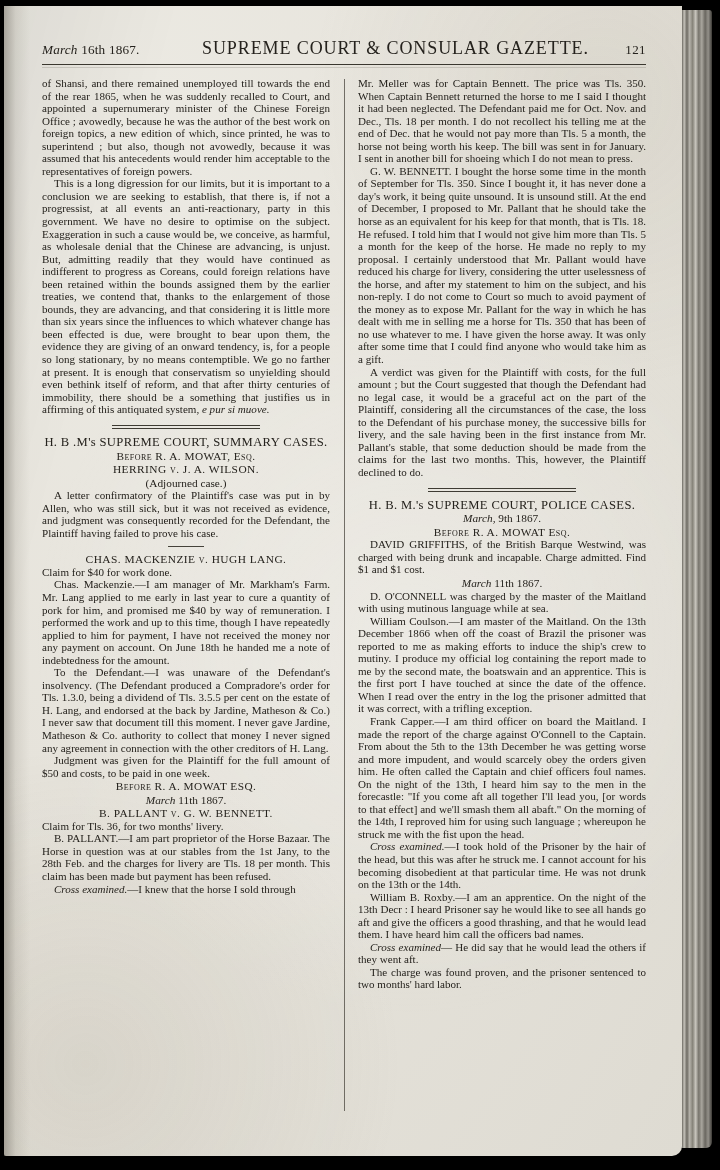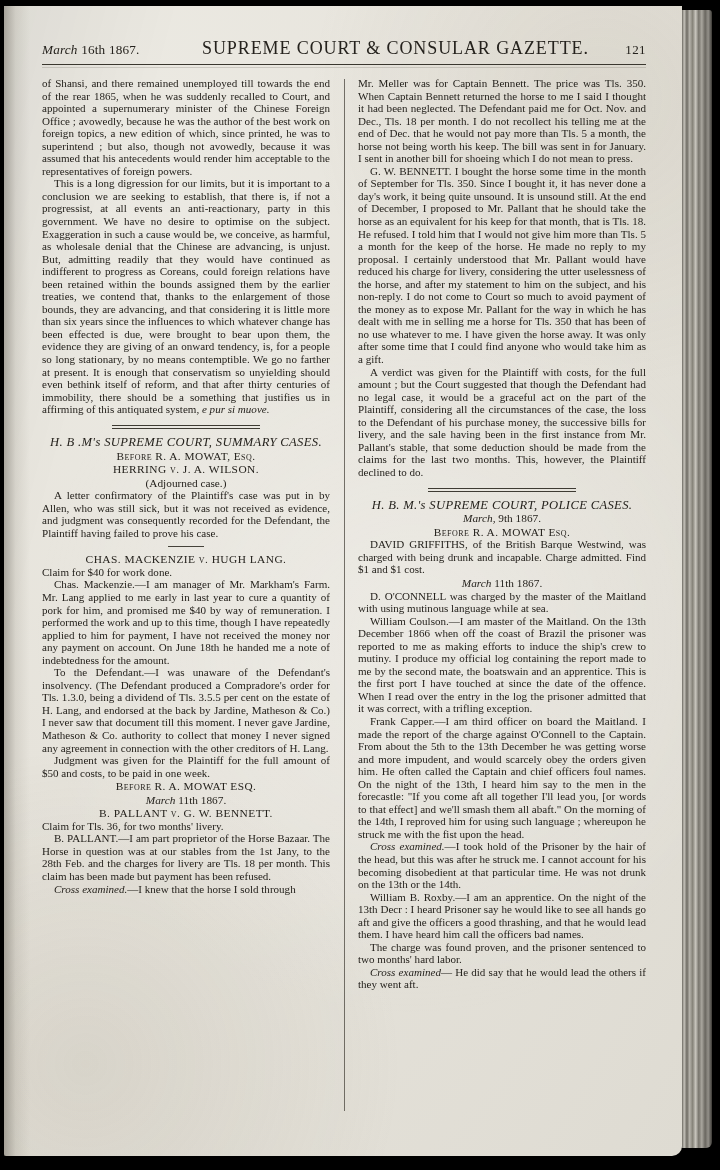--- a/index.html
+++ b/index.html
@@ -154,21 +154,20 @@
   }
   p.noindent { text-indent: 0; }
 
   
   .section-head {
     text-align: center;
     font-size: 12.6px;
     letter-spacing: 0.35px;
     margin-top: 3px;
     white-space: nowrap;
-    font-style: italic;
   }
   .sub-center {
     text-align: center;
     font-size: 11.3px;
     margin-top: 1px;
   }
   .case-title {
     text-align: center;
     font-size: 11.4px;
     margin-top: 1px;
@@ -260,20 +259,20 @@
         <div class="section-head">H. B. M.'s SUPREME COURT, POLICE CASES.</div>
         <div class="sub-center"><span class="it">March,</span> <span>9th 1867.</span></div>
         <div class="sub-center sc">Before R. A. MOWAT Esq.</div>
         <p>DAVID GRIFFITHS, of the British Barque Westwind, was charged with being drunk and incapable.  Charge admitted.  Find $1 and $1 cost.</p>
         <div class="sub-center"><span class="it">March</span> <span>11th 1867.</span></div>
         <p>D. O'CONNELL was charged by the master of the Maitland with using mutinous language while at sea.</p>
         <p>William Coulson.—I am master of the Maitland.  On the 13th December 1866 when off the coast of Brazil the prisoner was reported to me as making efforts to induce the ship's crew to mutiny.  I produce my official log containing the report made to me by the second mate, the boatswain and an apprentice.  This is the first port I have touched at since the date of the offence.  When I read over the entry in the log the prisoner admitted that it was correct, with a trifling exception.</p>
         <p>Frank Capper.—I am third officer on board the Maitland.  I made the report of the charge against O'Connell to the Captain.  From about the 5th to the 13th December he was getting worse and more impudent, and would scarcely obey the orders given him.  He often called the Captain and chief officers foul names.  On the night of the 13th, I heard him say to the men in the forecastle: "If you come aft all together I'll lead you, [or words to that effect] and we'll smash them all abaft."  On the morning of the 14th, I reproved him for using such language ; whereupon he struck me with the fist upon the head.</p>
         <p><span class="it">Cross examined.</span><span>—I took hold of the Prisoner by the hair of the head, but this was after he struck me.  I cannot account for his becoming disobedient at that particular time.  He was not drunk on the 13th or the 14th.</span></p>
         <p>William B. Roxby.—I am an apprentice.  On the night of the 13th Decr : I heard Prisoner say he would like to see all hands go aft and give the  officers a good thrashing, and that he would lead them.  I have heard him call the officers bad names.</p>
+        <p><span class="it">Cross examined</span><span>— He did say that he would  lead the others if they went aft.</span></p>
         <p>The charge was found proven, and the prisoner sentenced to two months' hard labor.</p>
-        <p><span class="it">Cross examined</span><span>— He did say that he would  lead the others if they went aft.</span></p>
 
       </div>
 
     </div>
   </div>
 </div>
 
 </body></html>

